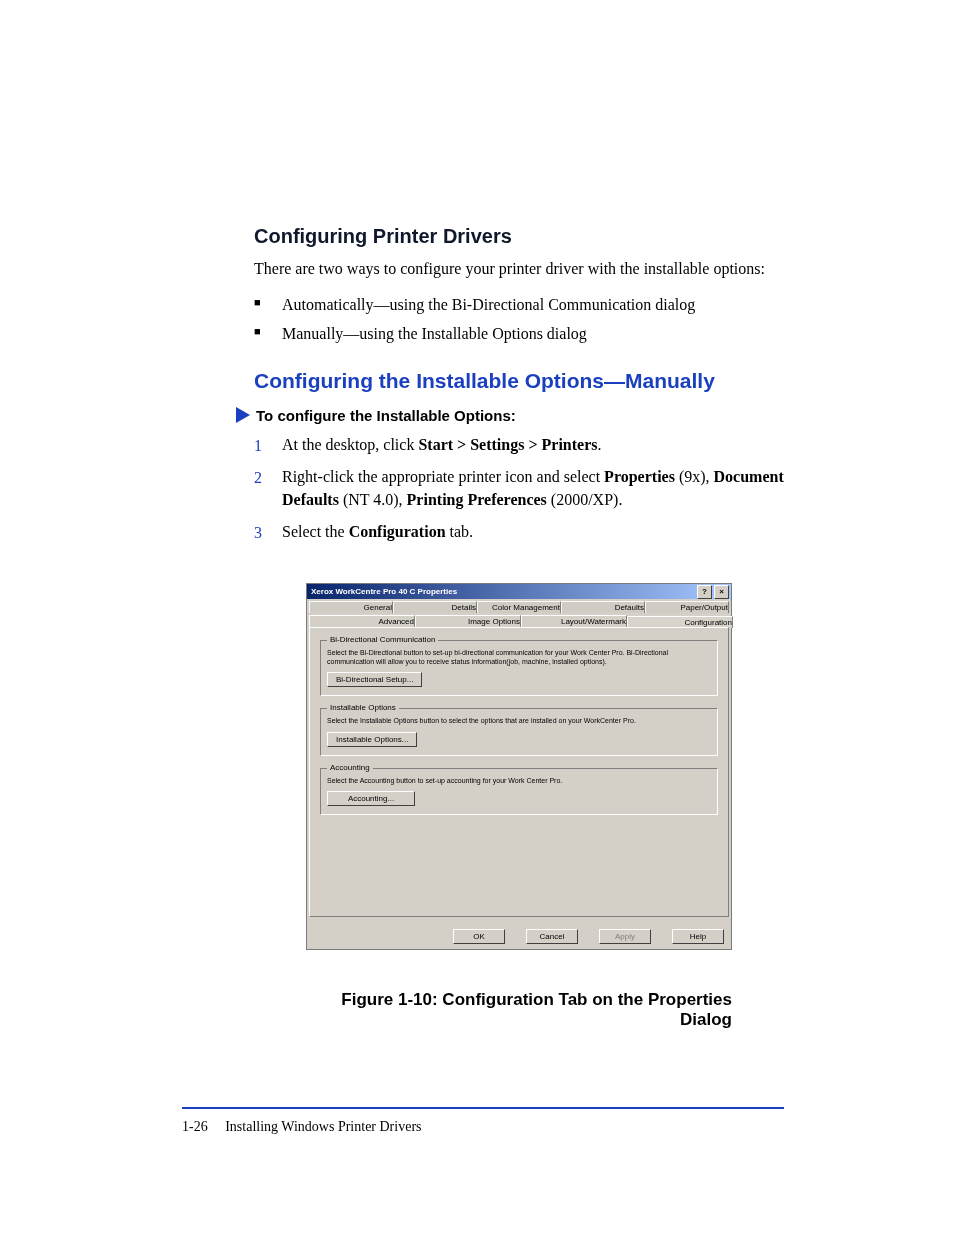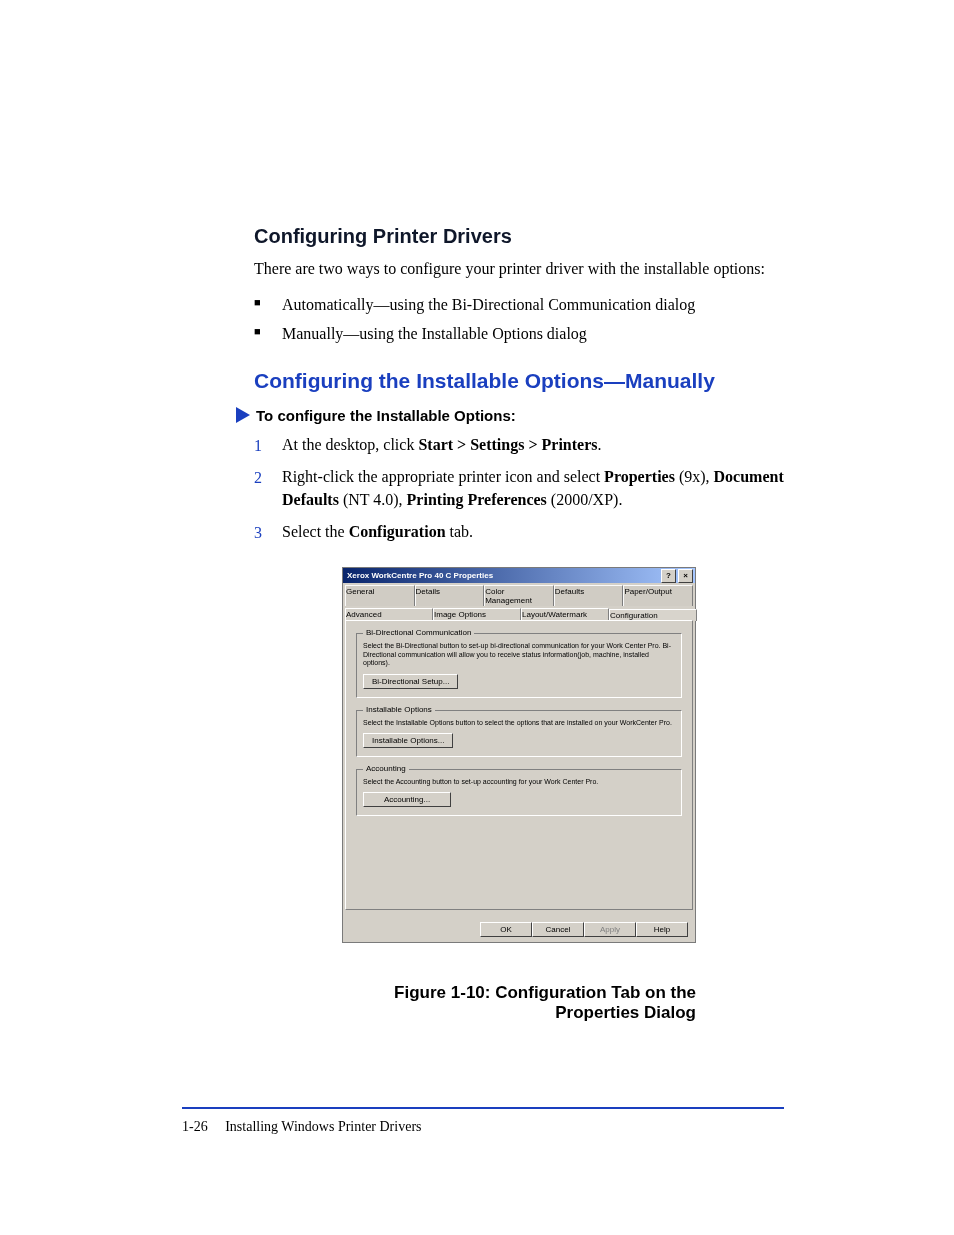--- a/index.html
+++ b/index.html
@@ -10,35 +10,35 @@
 ul.bullets{list-style:none;padding:0;margin:0 0 10px 0}
 ul.bullets li{font-size:16px;line-height:1.6;padding-left:28px;position:relative;margin:4px 0}
 ul.bullets li:before{content:"■";position:absolute;left:0;top:2px;font-size:11px}
 .proc-head{display:flex;align-items:flex-start;margin:14px 0 10px -18px}
 .proc-head .arrow{width:0;height:0;border-top:8px solid transparent;border-bottom:8px solid transparent;border-left:14px solid #1a3fbf;margin-right:6px}
 .proc-head .label{font-family:Arial,Helvetica,sans-serif;font-weight:bold;font-size:15px}
 ol.steps{list-style:none;padding:0;margin:0;counter-reset:step}
 ol.steps li{counter-increment:step;font-size:16px;line-height:1.4;padding-left:28px;position:relative;margin:0 0 10px 0}
 ol.steps li:before{content:counter(step);position:absolute;left:0;top:1px;color:#1a3fbf;font-family:"Times New Roman",serif;font-size:16px}
 .b{font-weight:bold}
-.figure{margin:24px auto 0;width:354px}
+.figure{margin:40px auto 0;width:426px}
 .dlg{border:1px solid #7a7a7a;background:#d4d0c8;font-family:Tahoma,Arial,sans-serif;font-size:8px;color:#000}
 .titlebar{height:15px;background:linear-gradient(90deg,#08246b,#a6c7ff);color:#fff;display:flex;align-items:center;padding:0 2px 0 4px;font-size:8px;font-weight:bold}
 .titlebar .spacer{flex:1}
 .tbtn{width:13px;height:12px;background:#d4d0c8;border:1px solid #fff;border-right-color:#404040;border-bottom-color:#404040;margin-left:2px;display:flex;align-items:center;justify-content:center;color:#000;font-size:8px;line-height:1}
 .tabs{display:flex;flex-wrap:wrap;padding:2px 2px 0 2px}
-.tab{border:1px solid #fff;border-bottom:none;border-right-color:#808080;background:#d4d0c8;padding:1px 0;font-size:8px;text-align:left;flex:1 1 0}
+.tab{border:1px solid #fff;border-bottom:none;border-right-color:#808080;background:#d4d0c8;padding:1px 0;font-size:8px;text-align:right;flex:1 1 0}
 .tab.back{filter:brightness(.98)}
 .tab.active{background:#d8d4cc;position:relative;top:1px}
 .panel{border:1px solid #fff;border-right-color:#808080;border-bottom-color:#808080;margin:0 2px 2px 2px;padding:12px 10px 10px 10px;height:290px;box-sizing:border-box;position:relative}
 .group{border:1px solid #808080;border-right-color:#fff;border-bottom-color:#fff;padding:8px 6px 8px 6px;margin:0 0 12px 0;position:relative}
 .group .legend{position:absolute;top:-6px;left:6px;background:#d4d0c8;padding:0 3px;font-size:8px}
 .group .desc{font-size:7px;line-height:1.2;margin-bottom:6px}
 .winbtn{border:1px solid #fff;border-right-color:#404040;border-bottom-color:#404040;background:#d4d0c8;padding:2px 8px;font-size:8px;display:inline-block;min-width:70px;text-align:center}
-.btnrow{position:absolute;bottom:-28px;right:4px;display:flex;gap:0}
+.btnrow{position:absolute;bottom:-28px;right:4px;display:flex;gap:21px}
 .btnrow .winbtn{min-width:42px;padding:2px 4px}
 .btnrow .disabled{color:#808080}
 .caption{font-family:Arial,Helvetica,sans-serif;font-weight:bold;font-size:17px;text-align:right;margin-top:40px}
 .footer{position:absolute;left:0;right:0;bottom:100px;padding:0 170px 0 182px}
 .hr{height:0;border-top:2px solid #1a3fbf;margin-bottom:10px}
 .ftxt{font-size:14px}
 .row2{width:100%}
 </style>
 </head>
 <body>

